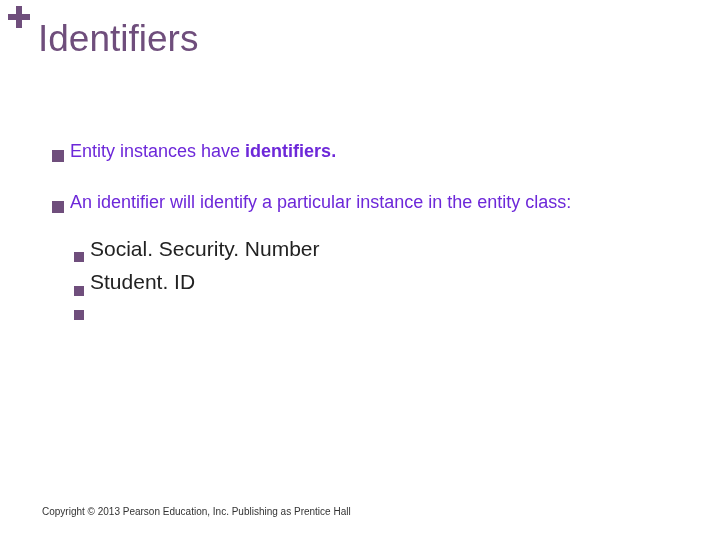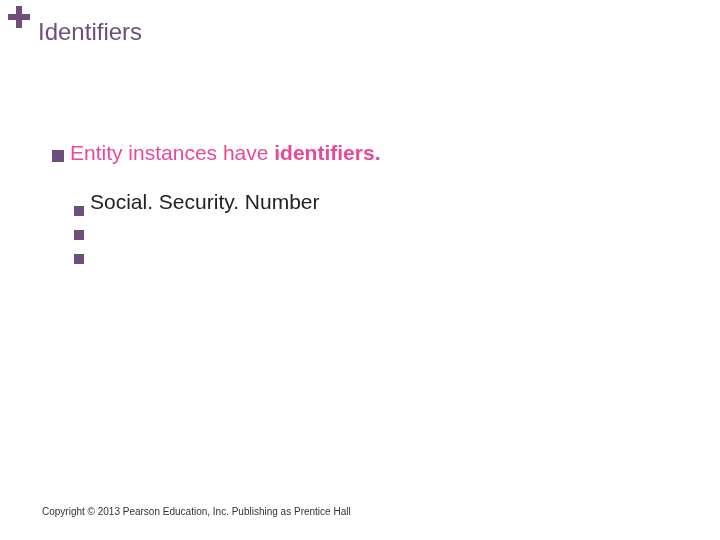--- a/index.html
+++ b/index.html
@@ -34,21 +34,21 @@
   .plus-icon::after {
     top: 8px;
     left: 0;
     width: 22px;
     height: 6px;
   }
   .slide-title {
     position: absolute;
     top: 18px;
     left: 38px;
-    font-size: 24px;
+    font-size: 37px;
     color: #6f4e7c;
     font-weight: 400;
   }
   .content {
     position: absolute;
     top: 140px;
     left: 52px;
     right: 40px;
   }
   .bullet-row {
@@ -65,22 +65,22 @@
     margin-right: 6px;
   }
   .bullet-sq.small {
     width: 10px;
     height: 10px;
     min-width: 10px;
     margin-top: 8px;
     margin-right: 6px;
   }
   .l1-text {
-    font-size: 21px;
-    color: #ec4899;
+    font-size: 18px;
+    color: #6d28d9;
     line-height: 1.25;
   }
   .bold {
     font-weight: 700;
   }
   .sub-list {
     margin-left: 22px;
     margin-top: -6px;
   }
   .sub-row {
@@ -111,28 +111,35 @@
 
 <div class="content">
 
   <div class="bullet-row">
     <div class="bullet-sq"></div>
     <div class="l1-text">
       <span>Entity instances have </span><span class="bold">identifiers.</span><span></span>
     </div>
   </div>
 
+  <div class="bullet-row">
+    <div class="bullet-sq"></div>
+    <div class="l1-text">
+      <span>An identifier will identify a particular instance in the entity class:</span>
+    </div>
+  </div>
 
   <div class="sub-list">
     <div class="sub-row">
       <div class="bullet-sq small"></div>
       <div class="l2-text">Social. Security. Number</div>
     </div>
     <div class="sub-row">
       <div class="bullet-sq small"></div>
+      <div class="l2-text">Student. ID</div>
     </div>
     <div class="sub-row">
       <div class="bullet-sq small"></div>
     </div>
   </div>
 
 </div>
 
 <div class="footer">
   <div>Copyright © 2013 Pearson Education, Inc. Publishing as Prentice Hall</div>

